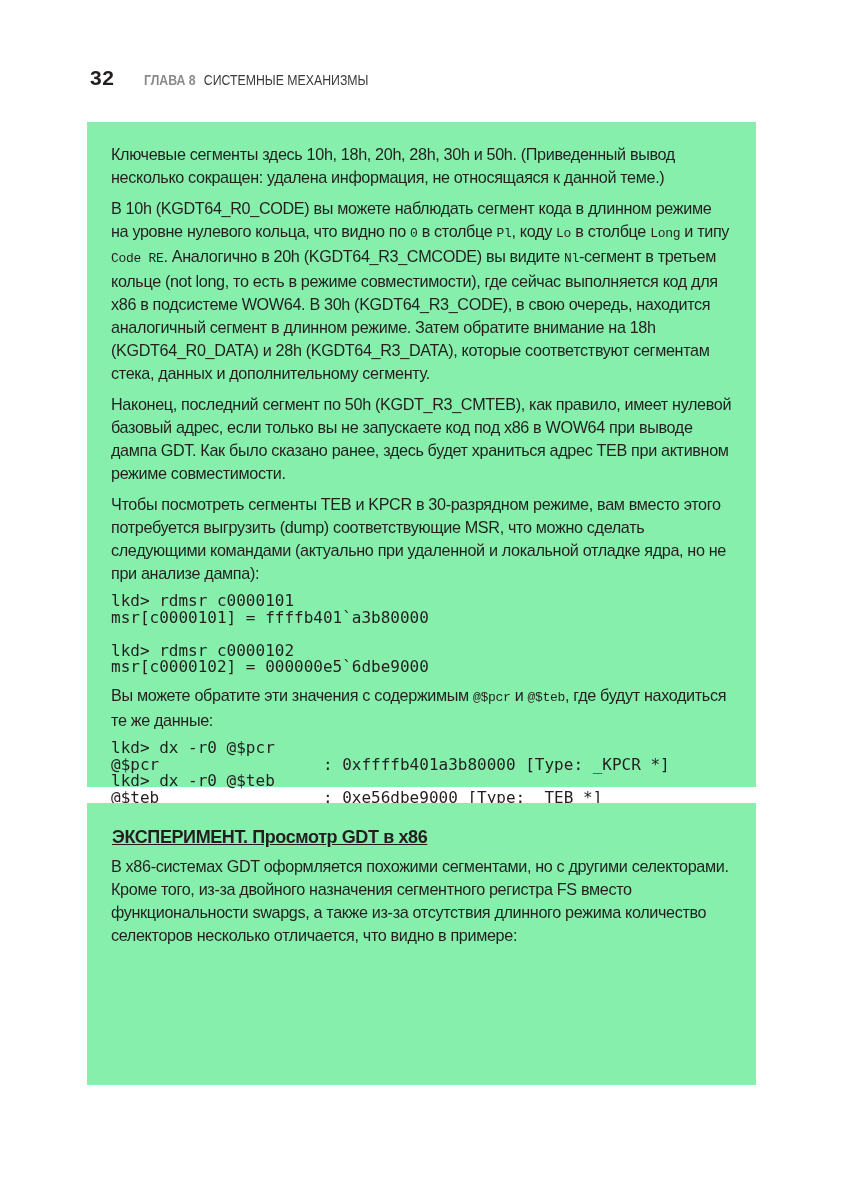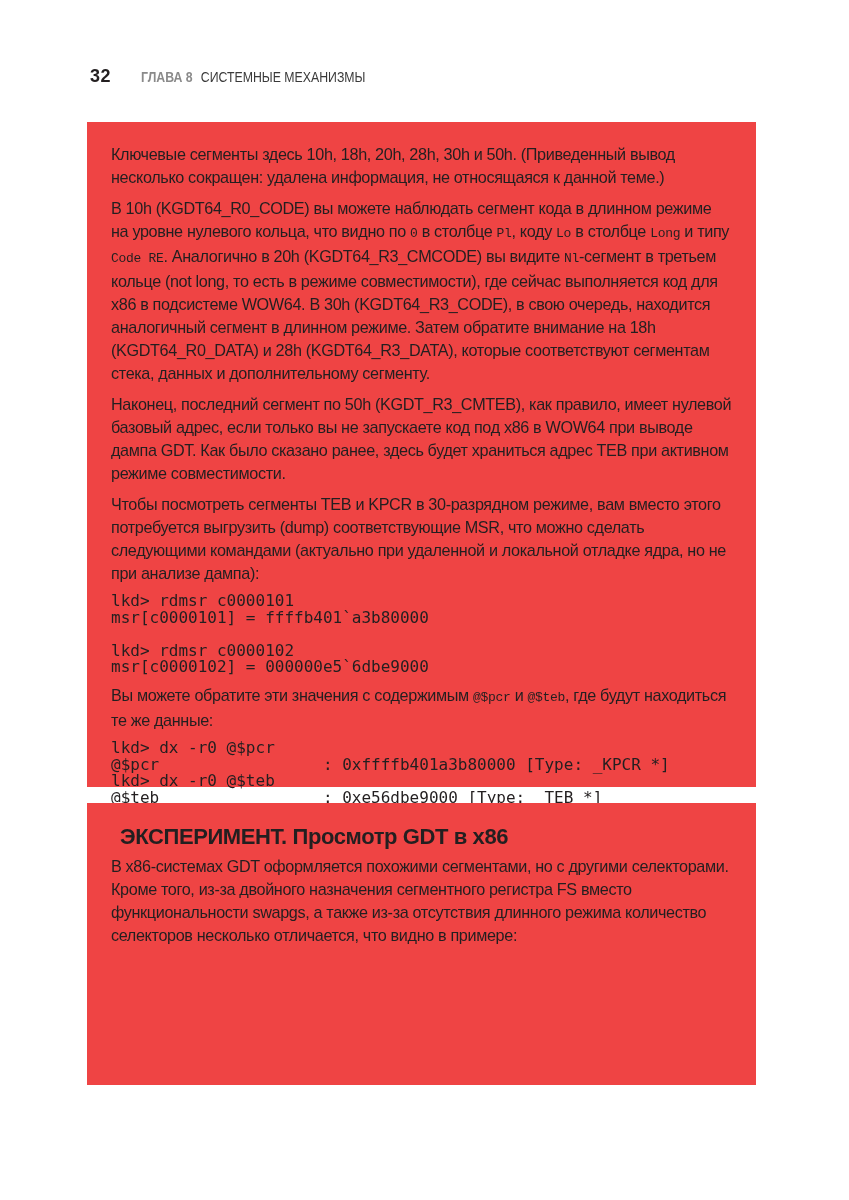--- a/index.html
+++ b/index.html
@@ -5,38 +5,38 @@
   html, body { margin: 0; padding: 0; }
   body {
     width: 849px; height: 1200px; background: #ffffff; position: relative;
     font-family: "Liberation Sans", "DejaVu Sans", sans-serif; color: #231f20;
     overflow: hidden;
   }
   .running-head {
     position: absolute; left: 90px; top: 66px; height: 24px;
     display: flex; align-items: baseline;
   }
-  .page-num { font-weight: bold; font-size: 18px; color: #231f20; letter-spacing: 0.5px; }
+  .page-num { font-weight: bold; font-size: 21px; color: #231f20; letter-spacing: 0.5px; }
   .chapter { margin-left: 30px; font-size: 15px; font-weight: bold; color: #8a8a8a; transform: scaleX(0.82); transform-origin: left; white-space: nowrap; }
   .chapter .ctitle { color: #3a3a3a; font-weight: normal; margin-left: 10px; }
 
-  .box { position: absolute; left: 87px; width: 669px; background: #ef4444; box-sizing: border-box; padding: 0 24px 0 24px; }
+  .box { position: absolute; left: 87px; width: 669px; background: #86efac; box-sizing: border-box; padding: 0 24px 0 24px; }
   .box1 { top: 122px; height: 665px; padding-top: 21px; }
   .box2 { top: 803px; height: 282px; padding-top: 22px; }
 
   p.txt {
     margin: 0 0 8px 0; font-size: 16.2px; line-height: 23px; letter-spacing: -0.35px;
     color: #231f20; text-align: left; white-space: normal;
   }
   code.ic { font-family: "Liberation Mono", "DejaVu Sans Mono", monospace; font-size: 13px; letter-spacing: -0.3px; }
   pre.code {
     margin: 0 0 8px 0; font-family: "DejaVu Sans Mono", "Liberation Mono", monospace;
     font-size: 16px; line-height: 16.6px; color: #231f20; white-space: pre;
   }
-  h3.exp { margin: 0 0 6px 9px; font-size: 22px; font-weight: bold; letter-spacing: -0.4px; line-height: 24px; }
+  h3.exp { margin: 0 0 6px 1px; font-size: 18px; font-weight: bold; letter-spacing: -0.4px; line-height: 24px; text-decoration: underline; }
 </style>
 </head>
 <body>
 
 <div class="running-head">
   <span class="page-num">32</span>
   <span class="chapter"><span>ГЛАВА 8</span><span class="ctitle">СИСТЕМНЫЕ МЕХАНИЗМЫ</span></span>
 </div>
 
 <div class="box box1">

